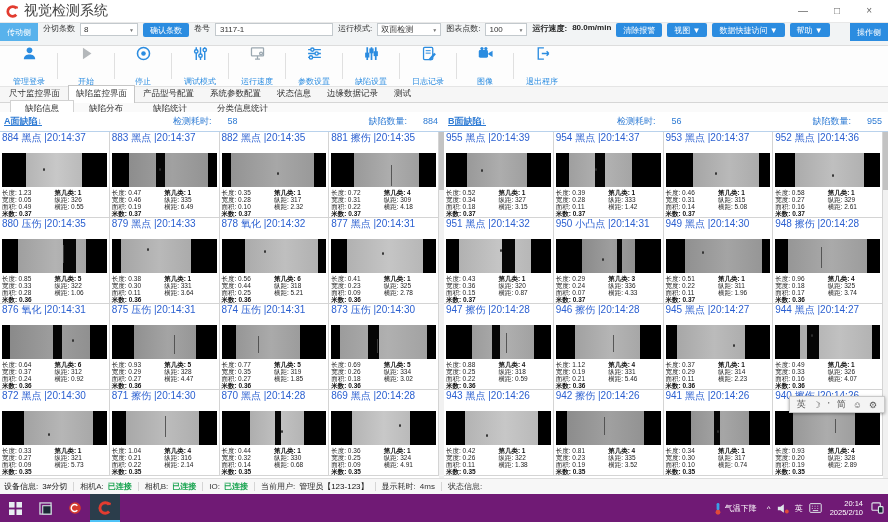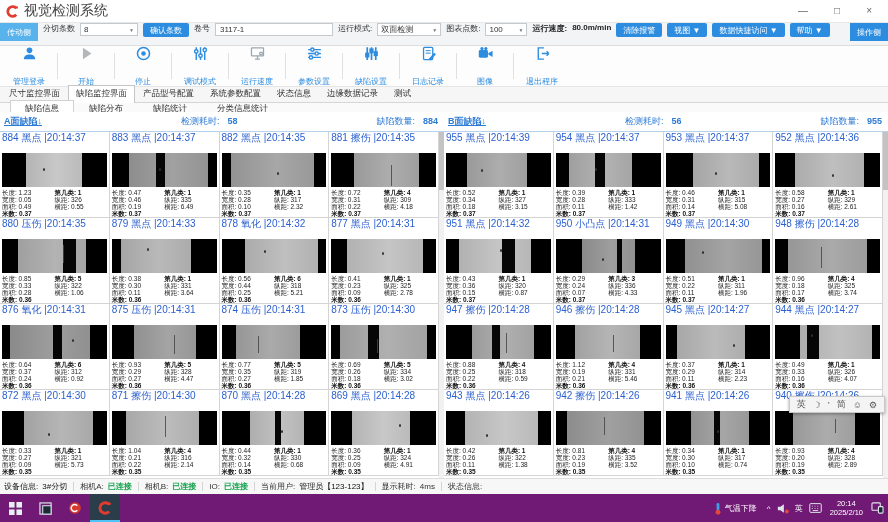--- a/index.html
+++ b/index.html
@@ -38,21 +38,21 @@
   .subtabs { height:15px; background:#fafafa; display:flex; align-items:flex-end; font-size:8.5px; padding-left:10px; border-bottom:1px solid #e2e2e2; }
   .subtab { padding:2px 14px; color:#333; border:1px solid transparent; border-bottom:none; cursor:pointer; white-space:nowrap; }
   .subtab.active { background:#fff; border-color:#d2d2d2; margin-bottom:-1px; padding-bottom:3px; }
 
   
   .content { position:absolute; top:112px; left:0; width:888px; height:366px; display:flex; background:#fff; }
   .panel { width:444px; position:relative; }
   .panel-header { height:20px; display:flex; align-items:center; padding:0 6px 0 4px; border-bottom:1px solid #b9d2ec; color:#2e7bd4; font-size:9px; }
   .panel-title { text-decoration:underline; font-weight:bold; }
   .ph-mid { margin:0 auto; }
-  .ph-mid b, .ph-right b { font-weight:bold; margin-left:8px; }
+  .ph-mid b, .ph-right b { font-weight:normal; margin-left:16px; }
   .grid { position:absolute; top:20px; left:0; right:5px; bottom:0; display:grid; grid-template-columns:repeat(4,1fr); grid-auto-rows:86px; overflow:hidden; }
   .cell { border-right:1px solid #d4d4d4; border-bottom:1px solid #d4d4d4; padding:1px 2px 0 2px; display:flex; flex-direction:column; overflow:hidden; background:#fff; }
   .cell-head { font-size:10px; color:#2a5fd0; height:28px; line-height:10px; white-space:nowrap; overflow:hidden; }
   .cell-img { height:46px; background:#000; position:relative; overflow:hidden; }
   .band { position:absolute; top:0; bottom:0; }
   .midbar { position:absolute; top:0; bottom:0; background:#060606; }
   .speck { position:absolute; background:#2f2f2f; border-radius:50%; }
   .scratch { position:absolute; background:rgba(70,70,70,.85); }
   .cell-info { flex:1; display:flex; font-size:6.5px; line-height:7px; color:#222; padding-top:2px; }
   .info-left { width:50%; }
@@ -74,21 +74,21 @@
   .sb-bold { font-weight:normal; color:#111; }
 
   
   .taskbar { position:absolute; top:494px; left:0; width:888px; height:28px; background:#701a75; display:flex; align-items:center; color:#fff; }
   .tb-left { display:flex; align-items:center; height:100%; }
   .tb-icon { width:30px; height:100%; display:flex; align-items:center; justify-content:center; cursor:pointer; }
   .tb-icon.active { background:#2b3d4b; box-shadow:inset 0 -2px 0 #4fc3f7; }
   .tb-right { margin-left:auto; display:flex; align-items:center; height:100%; gap:6px; padding-right:4px; }
   .weather { display:flex; align-items:center; gap:3px; font-size:8px; padding:0 4px; height:100%; cursor:pointer; }
   .tray-item { display:flex; align-items:center; justify-content:center; cursor:pointer; font-size:8px; }
-  .clock { text-align:center; font-size:7.5px; line-height:9px; cursor:default; padding:0 2px; }
+  .clock { text-align:right; font-size:7.5px; line-height:9px; cursor:default; padding:0 2px; }
 </style>
 </head>
 <body>
 
 <div class="titlebar">
   <svg class="logo" viewBox="0 0 24 24">
     <path d="M19 6a9 9 0 1 0 0 12" stroke="#e23c30" stroke-width="5" fill="none"></path>
     <rect x="15" y="2" width="7" height="4" fill="#e23c30" transform="rotate(18 18 4)"></rect>
   </svg>
   <span class="title">视觉检测系统</span>

